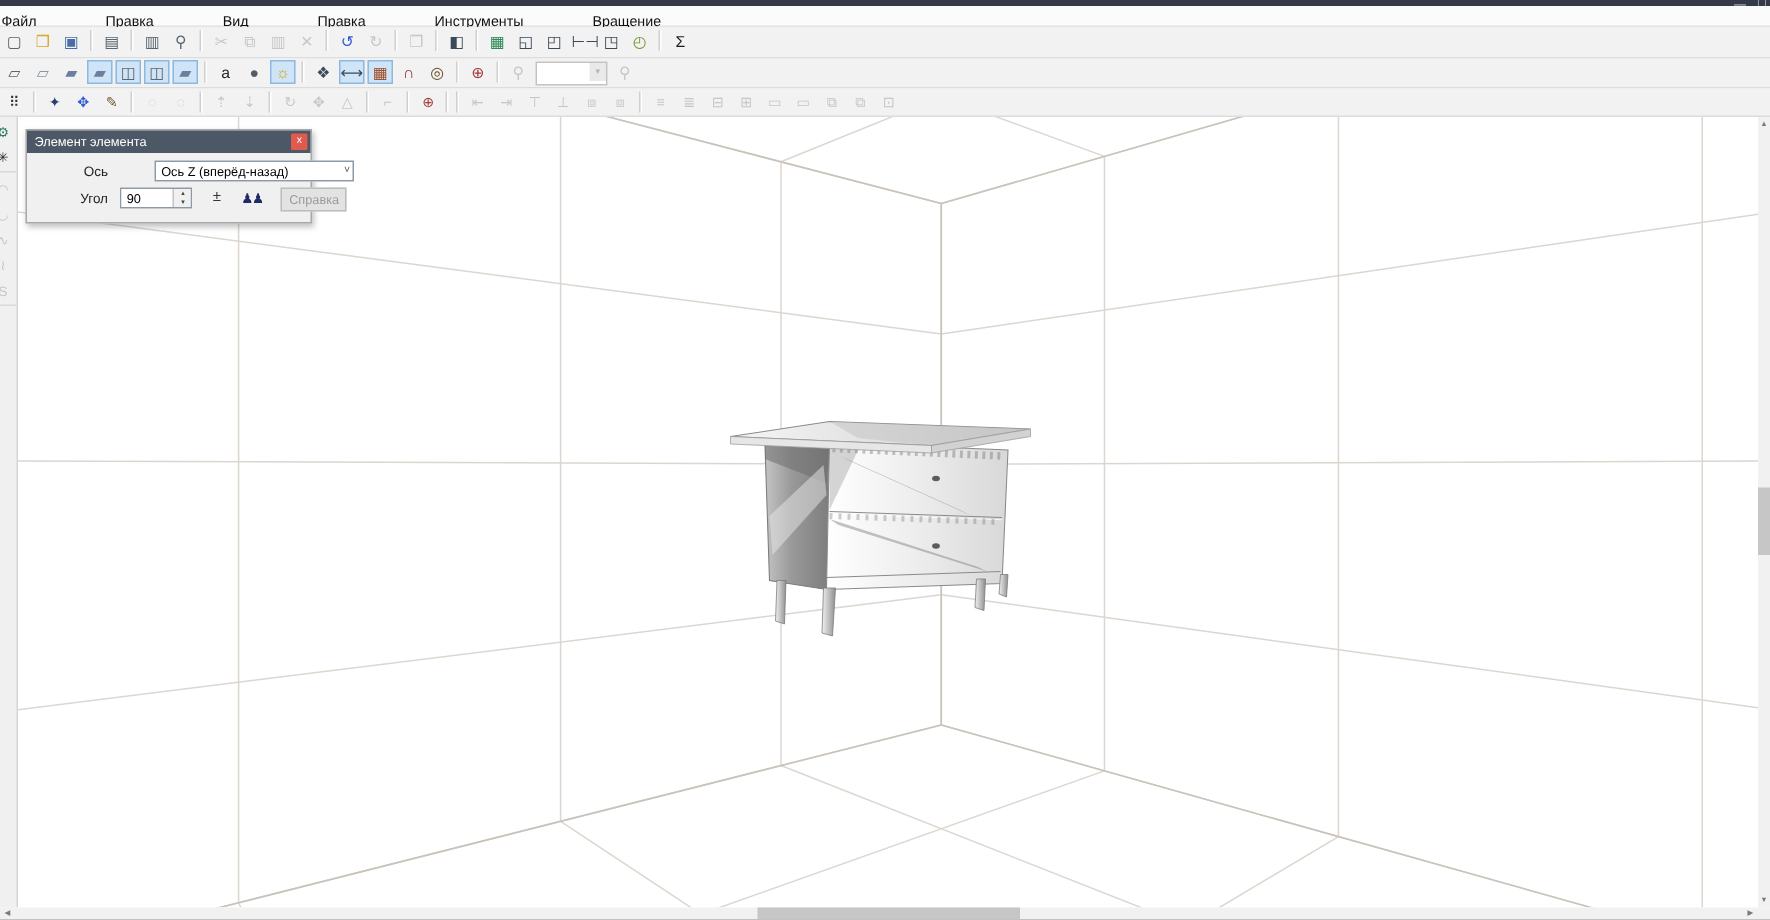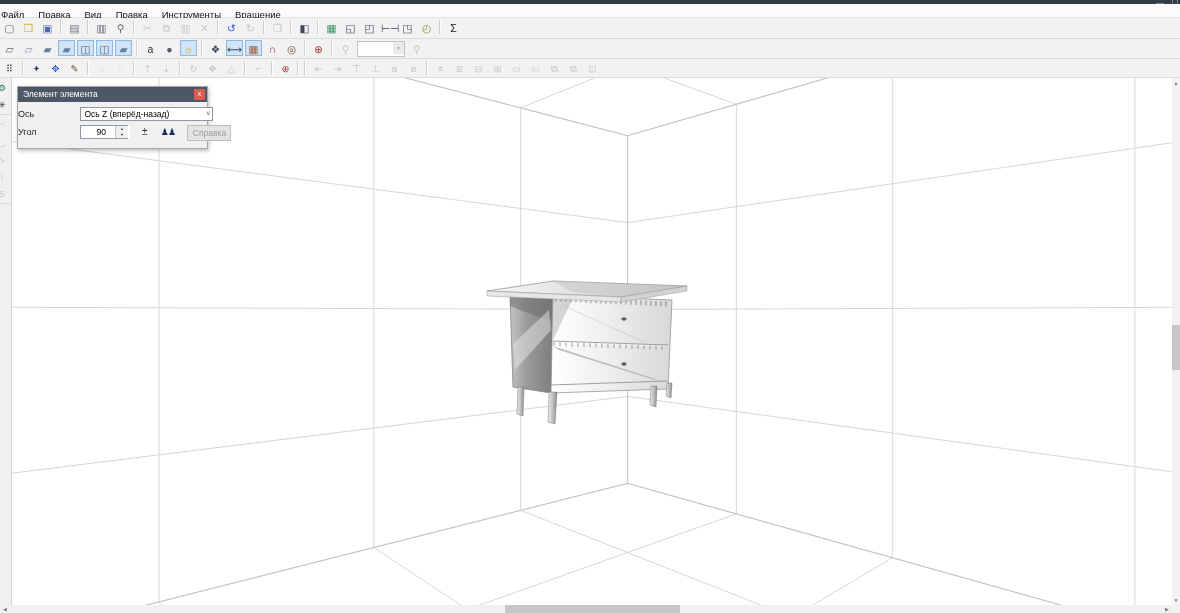--- a/index.html
+++ b/index.html
@@ -5,21 +5,21 @@
   html,body{margin:0;padding:0;background:#888;}
   #app{position:relative;width:1180px;height:613px;background:#fff;overflow:hidden;
        font-family:"Liberation Sans",sans-serif;-webkit-font-smoothing:antialiased;}
   
   #titlestrip{position:absolute;left:0;top:0;width:1180px;height:4px;background:#343b47;}
   #titlestrip .min{position:absolute;right:16px;top:-2px;color:#cdd4de;font-size:8px;}
   #titlestrip .rest{position:absolute;right:2px;top:-2px;color:#cdd4de;font-size:7px;}
   
   #menubar{position:absolute;left:0;top:4px;width:1180px;height:14px;background:#fbfbfb;
            border-bottom:1px solid #e2e2e2;box-sizing:border-box;white-space:nowrap;padding-left:0;}
-  #menubar span{display:inline-block;height:13px;line-height:13px;padding:0 7px;font-size:9.5px;color:#111;}
+  #menubar span{display:inline-block;height:13px;line-height:13px;padding:0 7px;font-size:9.5px;color:#111;margin-left:32px;}
   #menubar span:first-child{margin-left:-6px;}
   
   .trow{position:absolute;left:0;width:1180px;background:#f2f2f2;border-bottom:1px solid #dcdcdc;
         box-sizing:border-box;white-space:nowrap;overflow:hidden;}
   #trow1{top:18px;height:21px;padding-top:1px;}
   #trow2{top:39px;height:20px;padding-top:1px;}
   #trow3{top:59px;height:19px;padding-top:1px;}
   .tbtn{display:inline-block;vertical-align:top;width:17px;height:16px;line-height:16px;margin:0 1px;
         text-align:center;font-size:10.5px;color:#47505a;border:1px solid transparent;box-sizing:border-box;}
   #trow3 .tbtn{font-size:9.5px;height:15px;line-height:15px;}
@@ -51,28 +51,28 @@
   #corner{position:absolute;right:0;bottom:0;width:8px;height:8px;background:#f1f1f1;}
   
   #dialog{position:absolute;left:5px;top:8px;width:191px;background:#f0f0f0;
           border:1px solid #a8a8a8;box-shadow:1px 2px 4px rgba(0,0,0,.25);box-sizing:border-box;}
   #dlg-title{height:15px;background:#4d5866;color:#fff;font-size:8.5px;line-height:15px;
              padding-left:5px;position:relative;}
   #dlg-close{position:absolute;right:2px;top:2px;width:11px;height:11px;background:#e05a4e;color:#fff;
              font-size:7px;line-height:10px;text-align:center;border-radius:1px;}
   #dlg-body{padding:4px 0 5px 0;}
   .dlg-row{height:17px;margin:1px 0;white-space:nowrap;}
-  .dlg-label{display:inline-block;width:54px;text-align:left;font-size:9px;color:#222;
+  .dlg-label{display:inline-block;width:54px;text-align:right;font-size:9px;color:#222;
              vertical-align:top;line-height:15px;margin-right:4px;}
   .combo{display:inline-block;width:133px;height:14px;background:#fff;border:1px solid #8d9aa6;
-         box-sizing:border-box;font-size:8.5px;line-height:12px;padding-left:3px;position:relative;vertical-align:top;}
+         box-sizing:border-box;font-size:8.5px;line-height:12px;padding-left:3px;position:relative;vertical-align:top;margin-left:23px;}
   .combo .chev{position:absolute;right:2px;top:0;font-size:7px;color:#555;line-height:12px;}
   .spinbox{display:inline-block;width:48px;height:14px;border:1px solid #8d9aa6;background:#fff;
            box-sizing:border-box;position:relative;vertical-align:top;}
-  .spinbox input{position:absolute;left:12px;top:0;width:34px;height:12px;border:0;font-size:8.5px;
+  .spinbox input{position:absolute;left:0;top:0;width:34px;height:12px;border:0;font-size:8.5px;
                  padding:0 0 0 3px;font-family:"Liberation Sans",sans-serif;outline:none;}
   .spinner{position:absolute;right:0;top:0;width:11px;height:12px;background:#f0f0f0;border-left:1px solid #c5c5c5;}
   .spinner span{display:block;height:6px;font-size:4px;line-height:6px;text-align:center;color:#444;}
   .mini-ico{display:inline-block;vertical-align:top;height:15px;line-height:14px;font-size:10px;
             margin-left:9px;color:#333;}
   .mini-ico.pins{color:#1d2b66;font-size:9px;letter-spacing:-1px;}
   .dlg-btn{display:inline-block;vertical-align:top;width:44px;height:16px;margin-left:8px;background:#e3e3e3;
            border:1px solid #bdbdbd;box-sizing:border-box;color:#9b9b9b;font-size:8.5px;
            text-align:center;line-height:14px;}
 </style>

